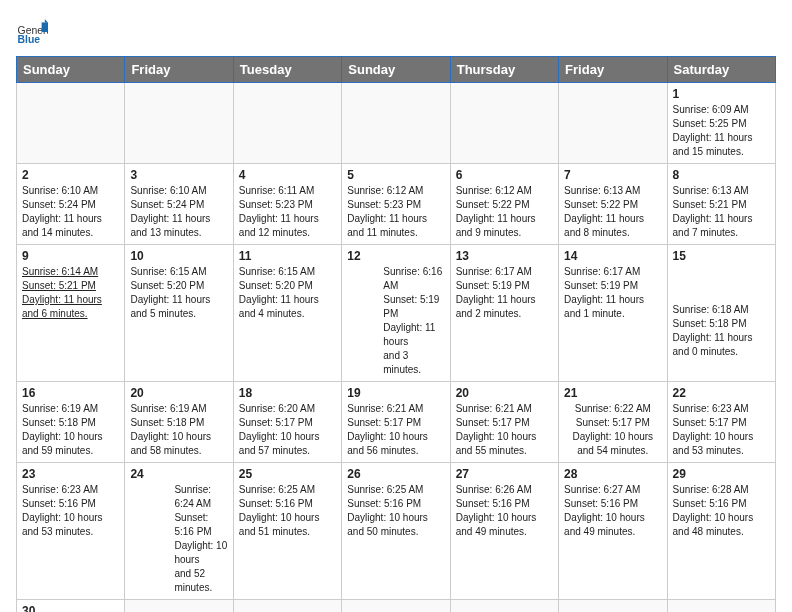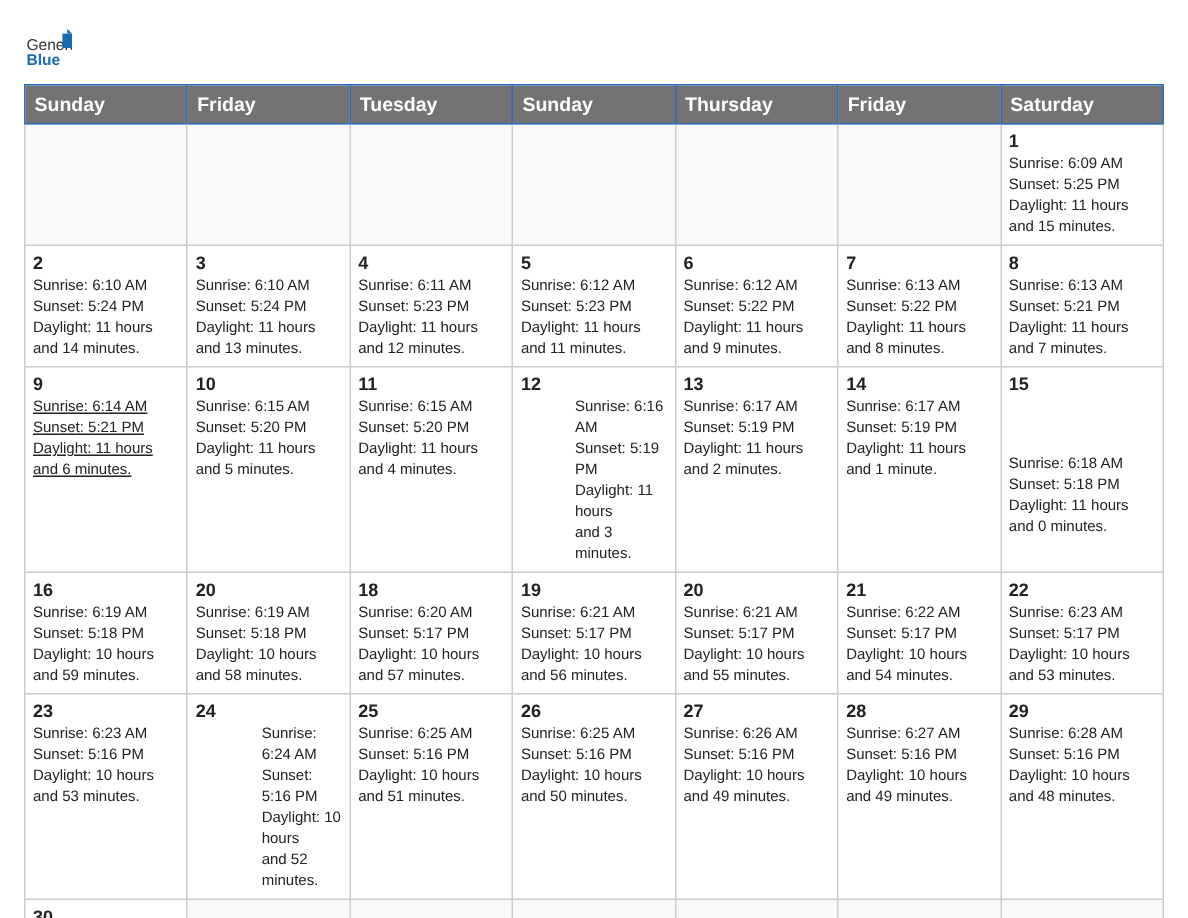--- a/index.html
+++ b/index.html
@@ -256,21 +256,21 @@
         </td>
         <td>
           <span class="day-num">20</span>
           <div class="sun-info" style="white-space: pre-line;">Sunrise: 6:21 AM
 Sunset: 5:17 PM
 Daylight: 10 hours
 and 55 minutes.</div>
         </td>
         <td>
           <span class="day-num">21</span>
-          <div class="sun-info" style="white-space: pre-line;">Sunrise: 6:22 AM
+          <div class="sun-info" style="white-space: pre-line; text-align: center;">Sunrise: 6:22 AM
 Sunset: 5:17 PM
 Daylight: 10 hours
 and 54 minutes.</div>
         </td>
         <td>
           <span class="day-num">22</span>
           <div class="sun-info" style="white-space: pre-line;">Sunrise: 6:23 AM
 Sunset: 5:17 PM
 Daylight: 10 hours
 and 53 minutes.</div>

